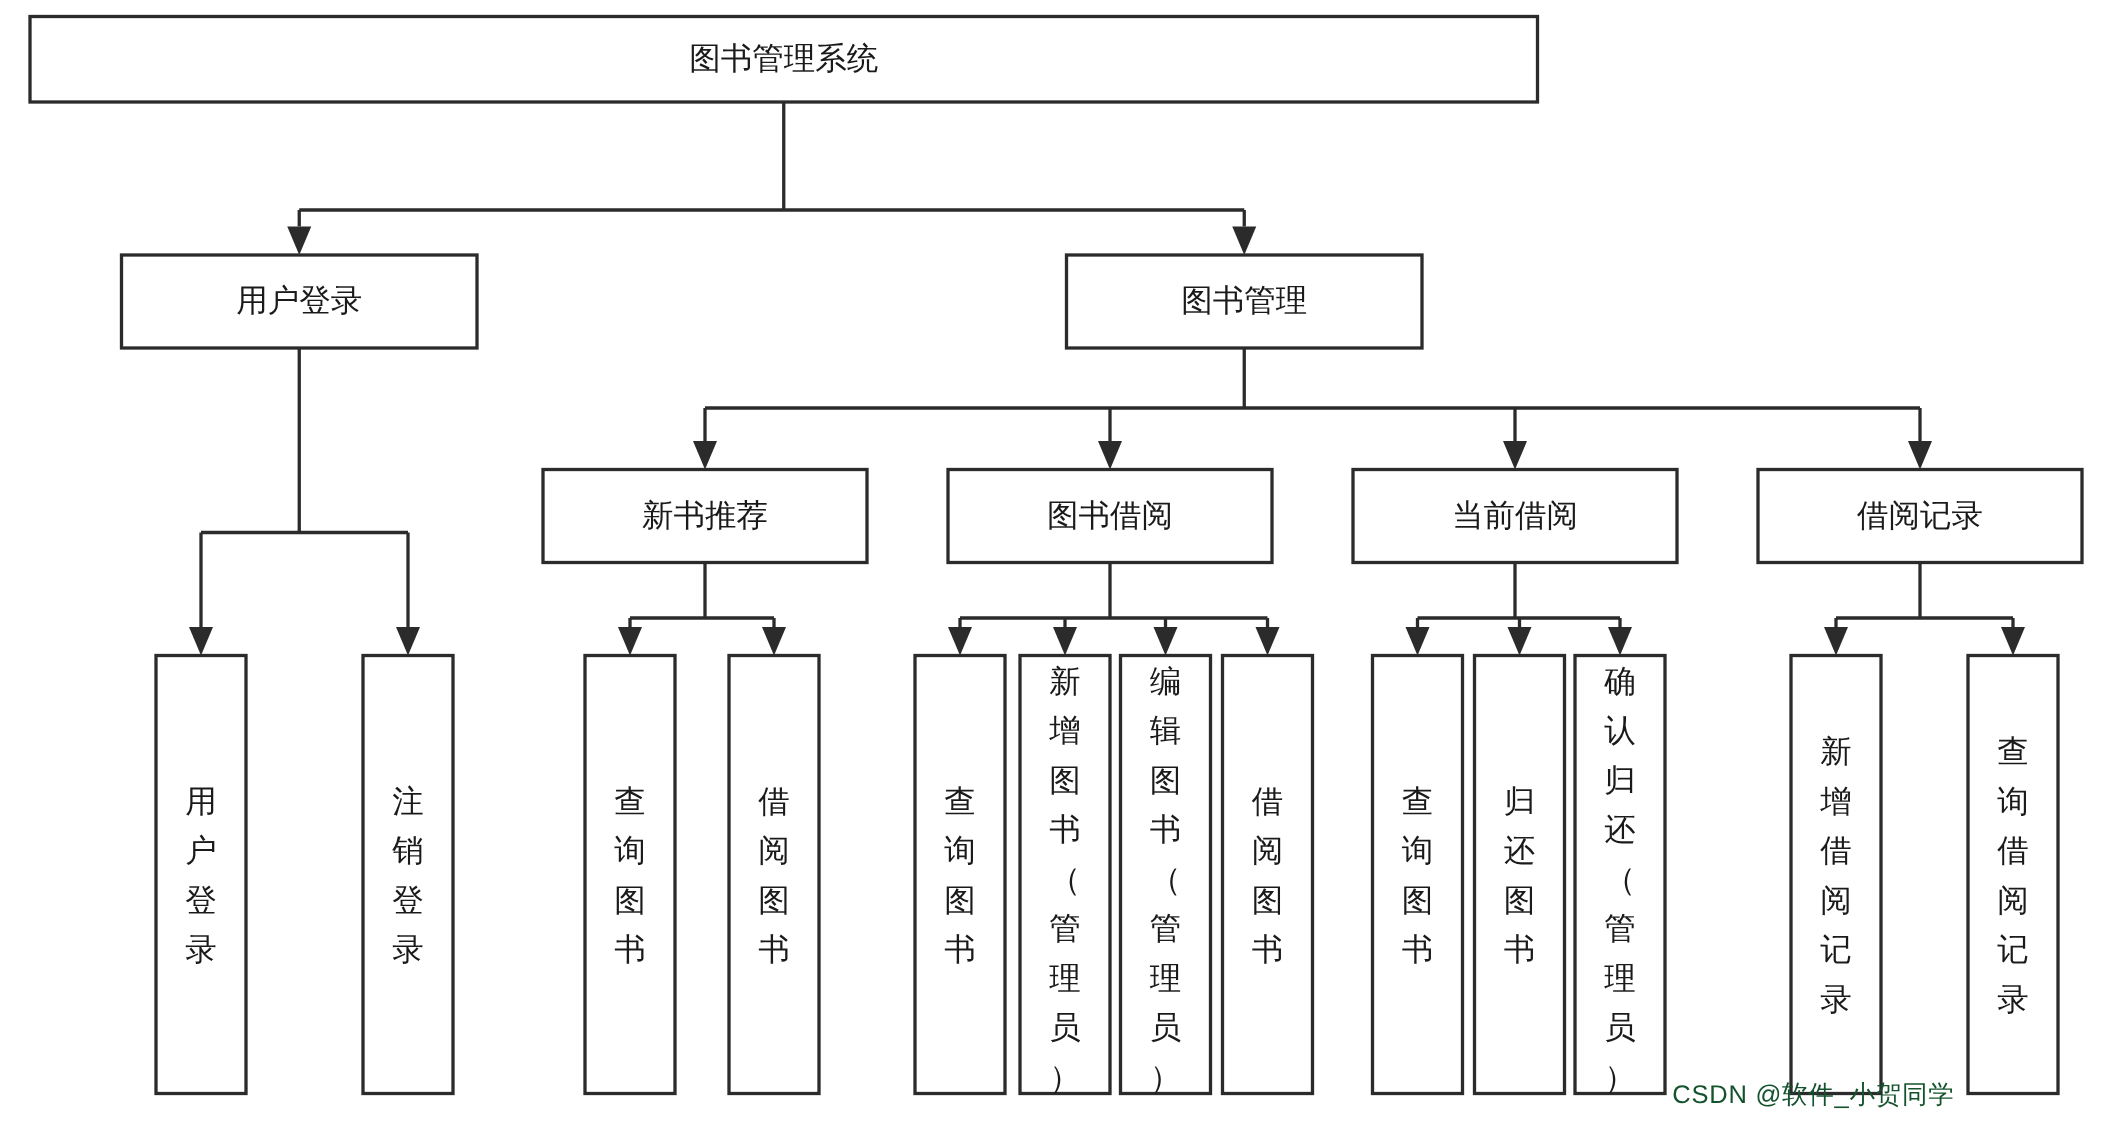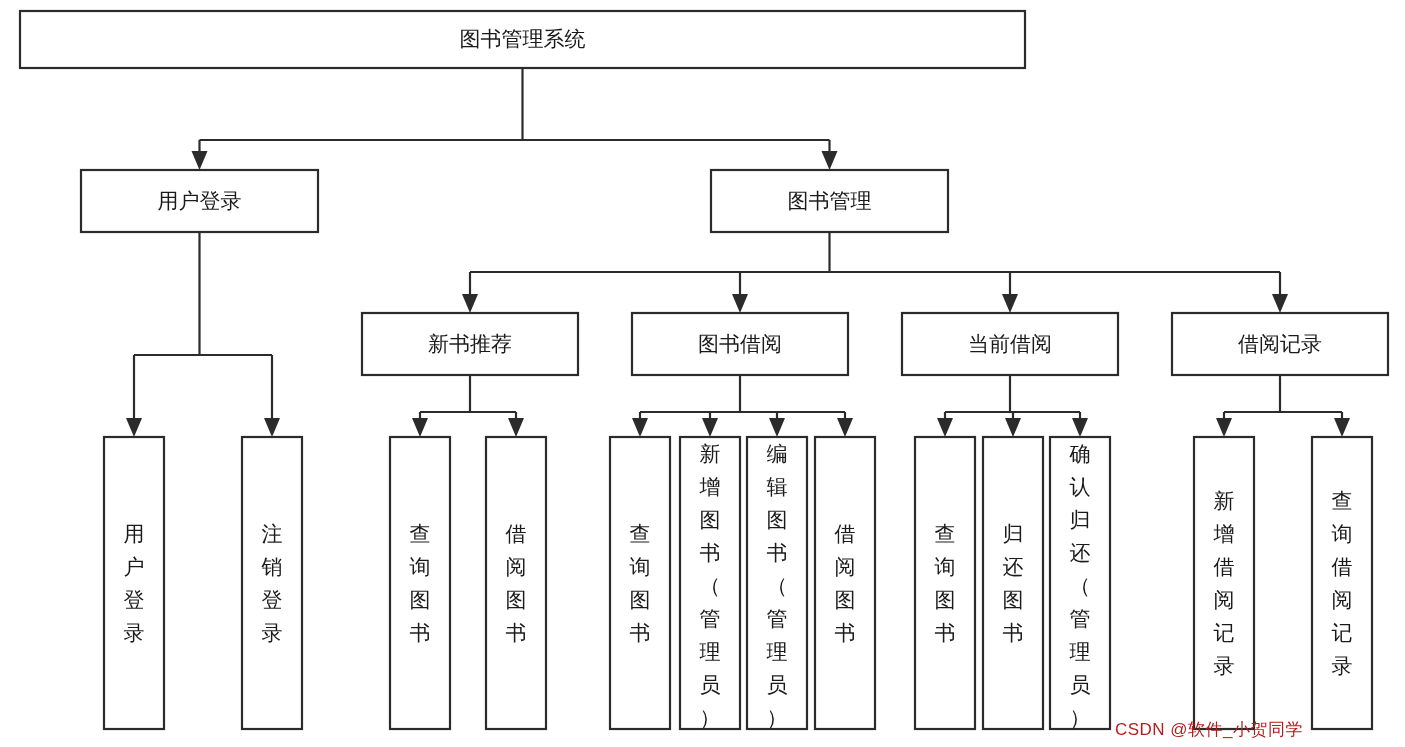--- a/index.html
+++ b/index.html
@@ -54,21 +54,21 @@
   .arrow-head {
     fill: #2b2b2b;
     stroke: none;
   }
   .watermark {
     position: absolute;
     right: 10px;
     bottom: 6px;
     font-family: "Liberation Sans", "DejaVu Sans", sans-serif;
     font-size: 17px;
-    color: #b91c1c;
+    color: #14532d;
     letter-spacing: 0.5px;
     white-space: nowrap;
     user-select: none;
   }
 </style>
 </head>
 <body>
 
 <div id="diagram-root">
   <svg class="diagram" viewBox="0 0 1405 747">

